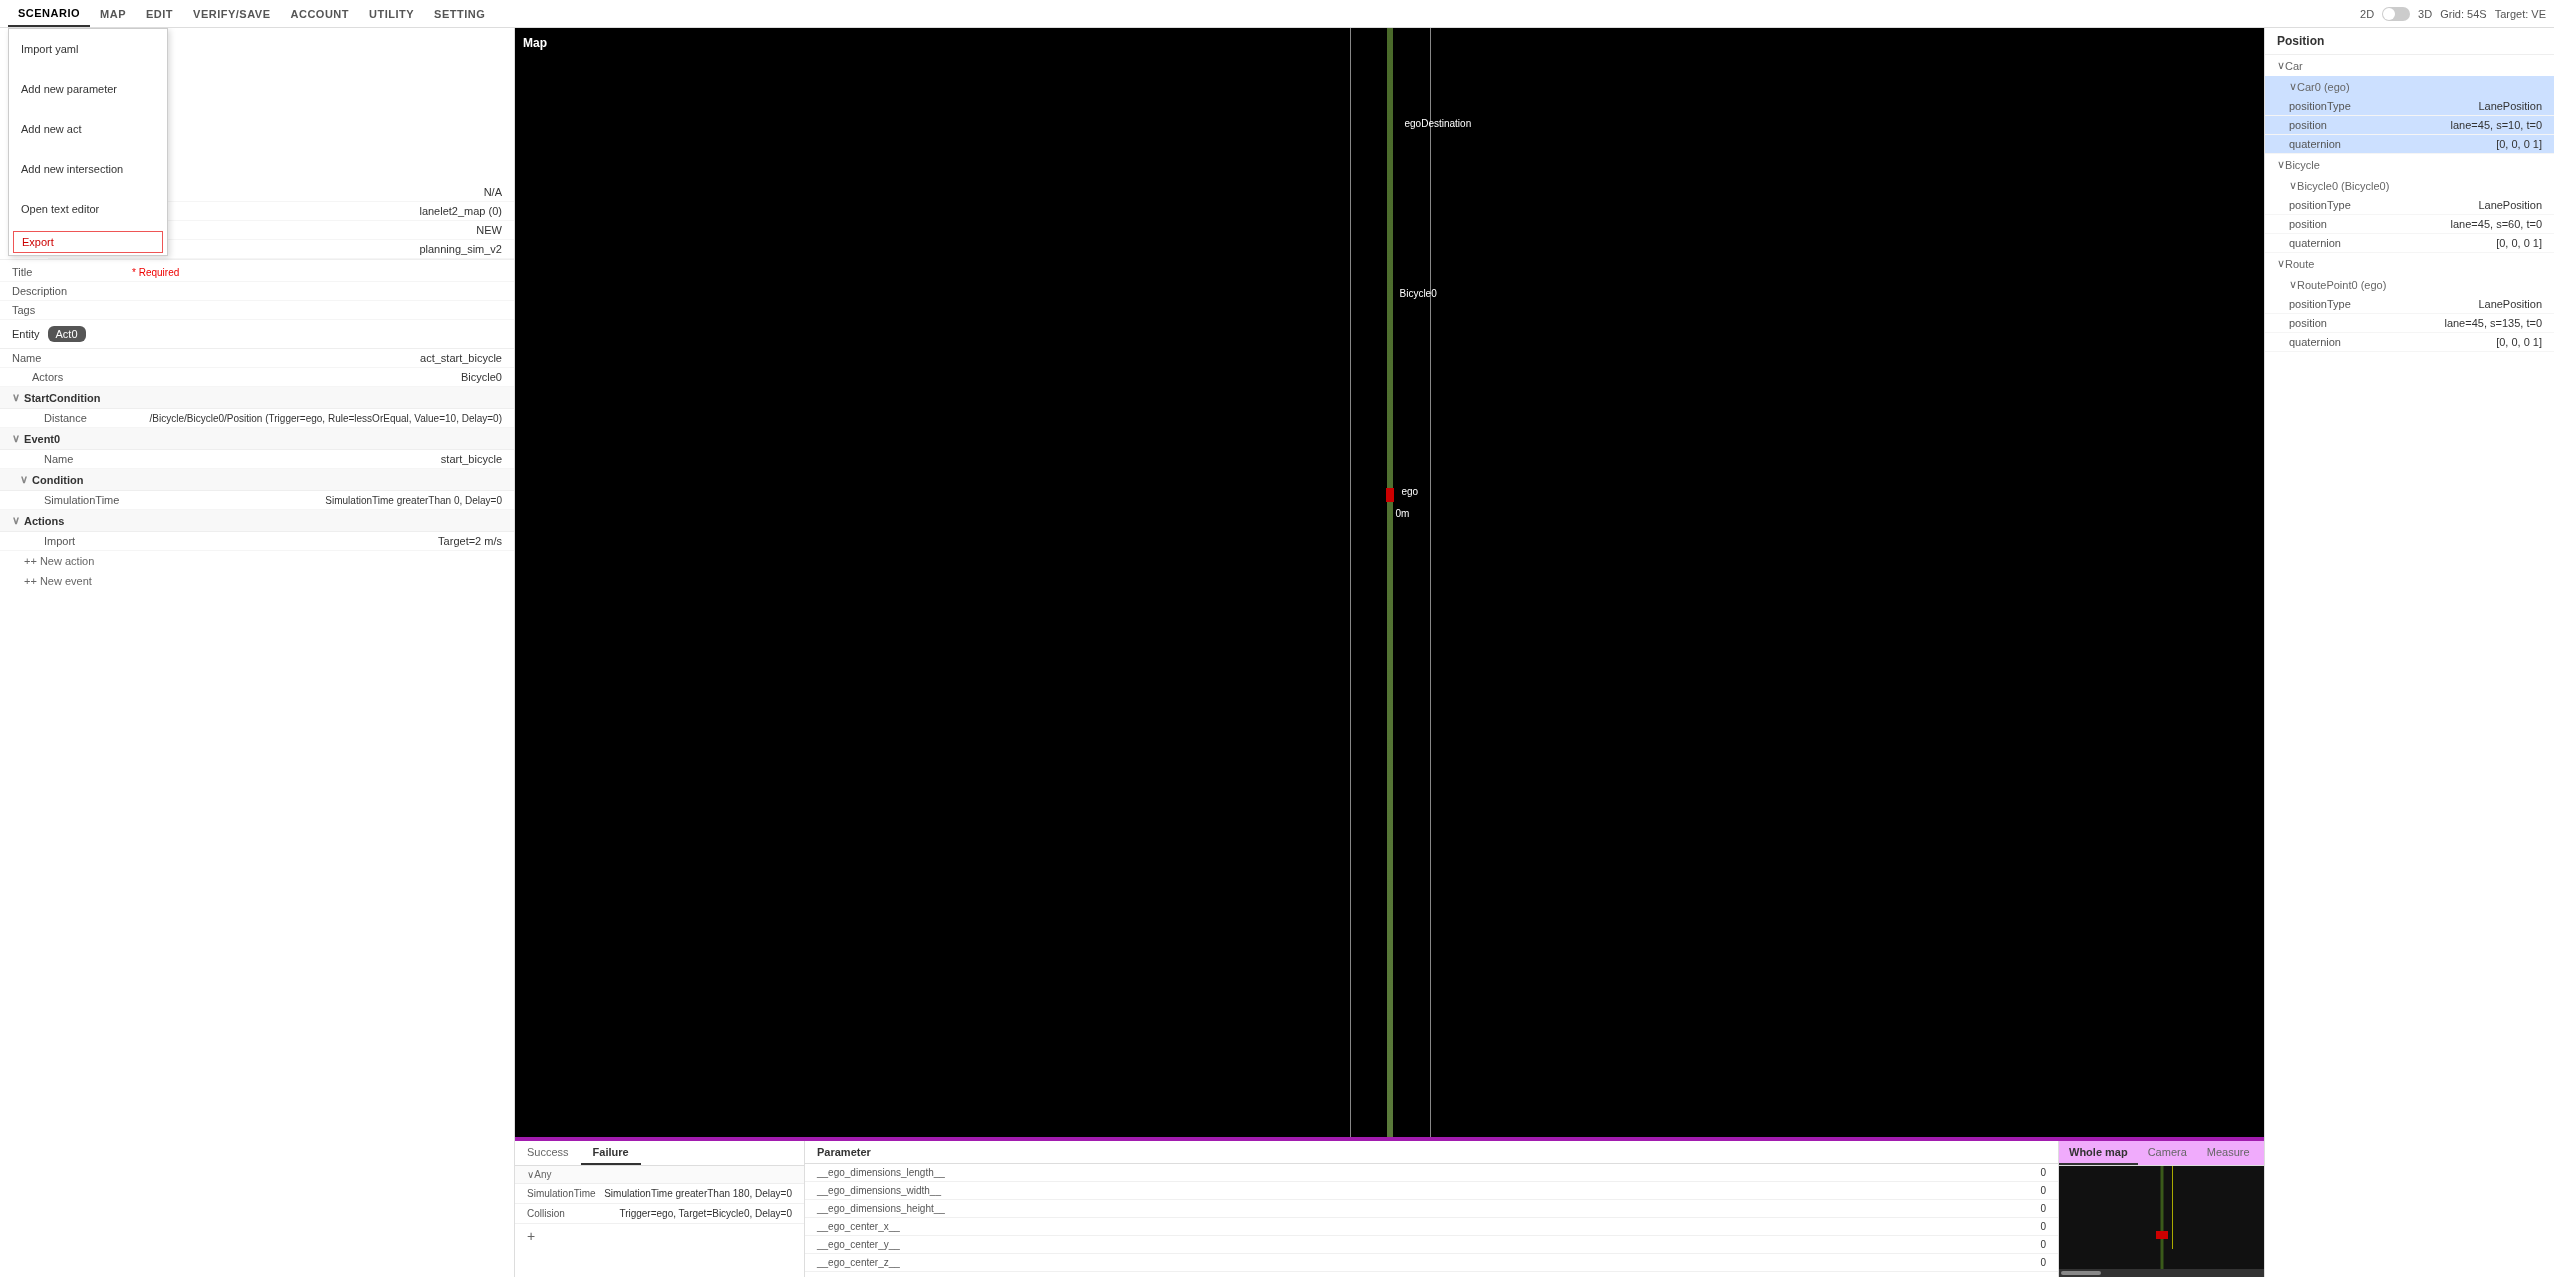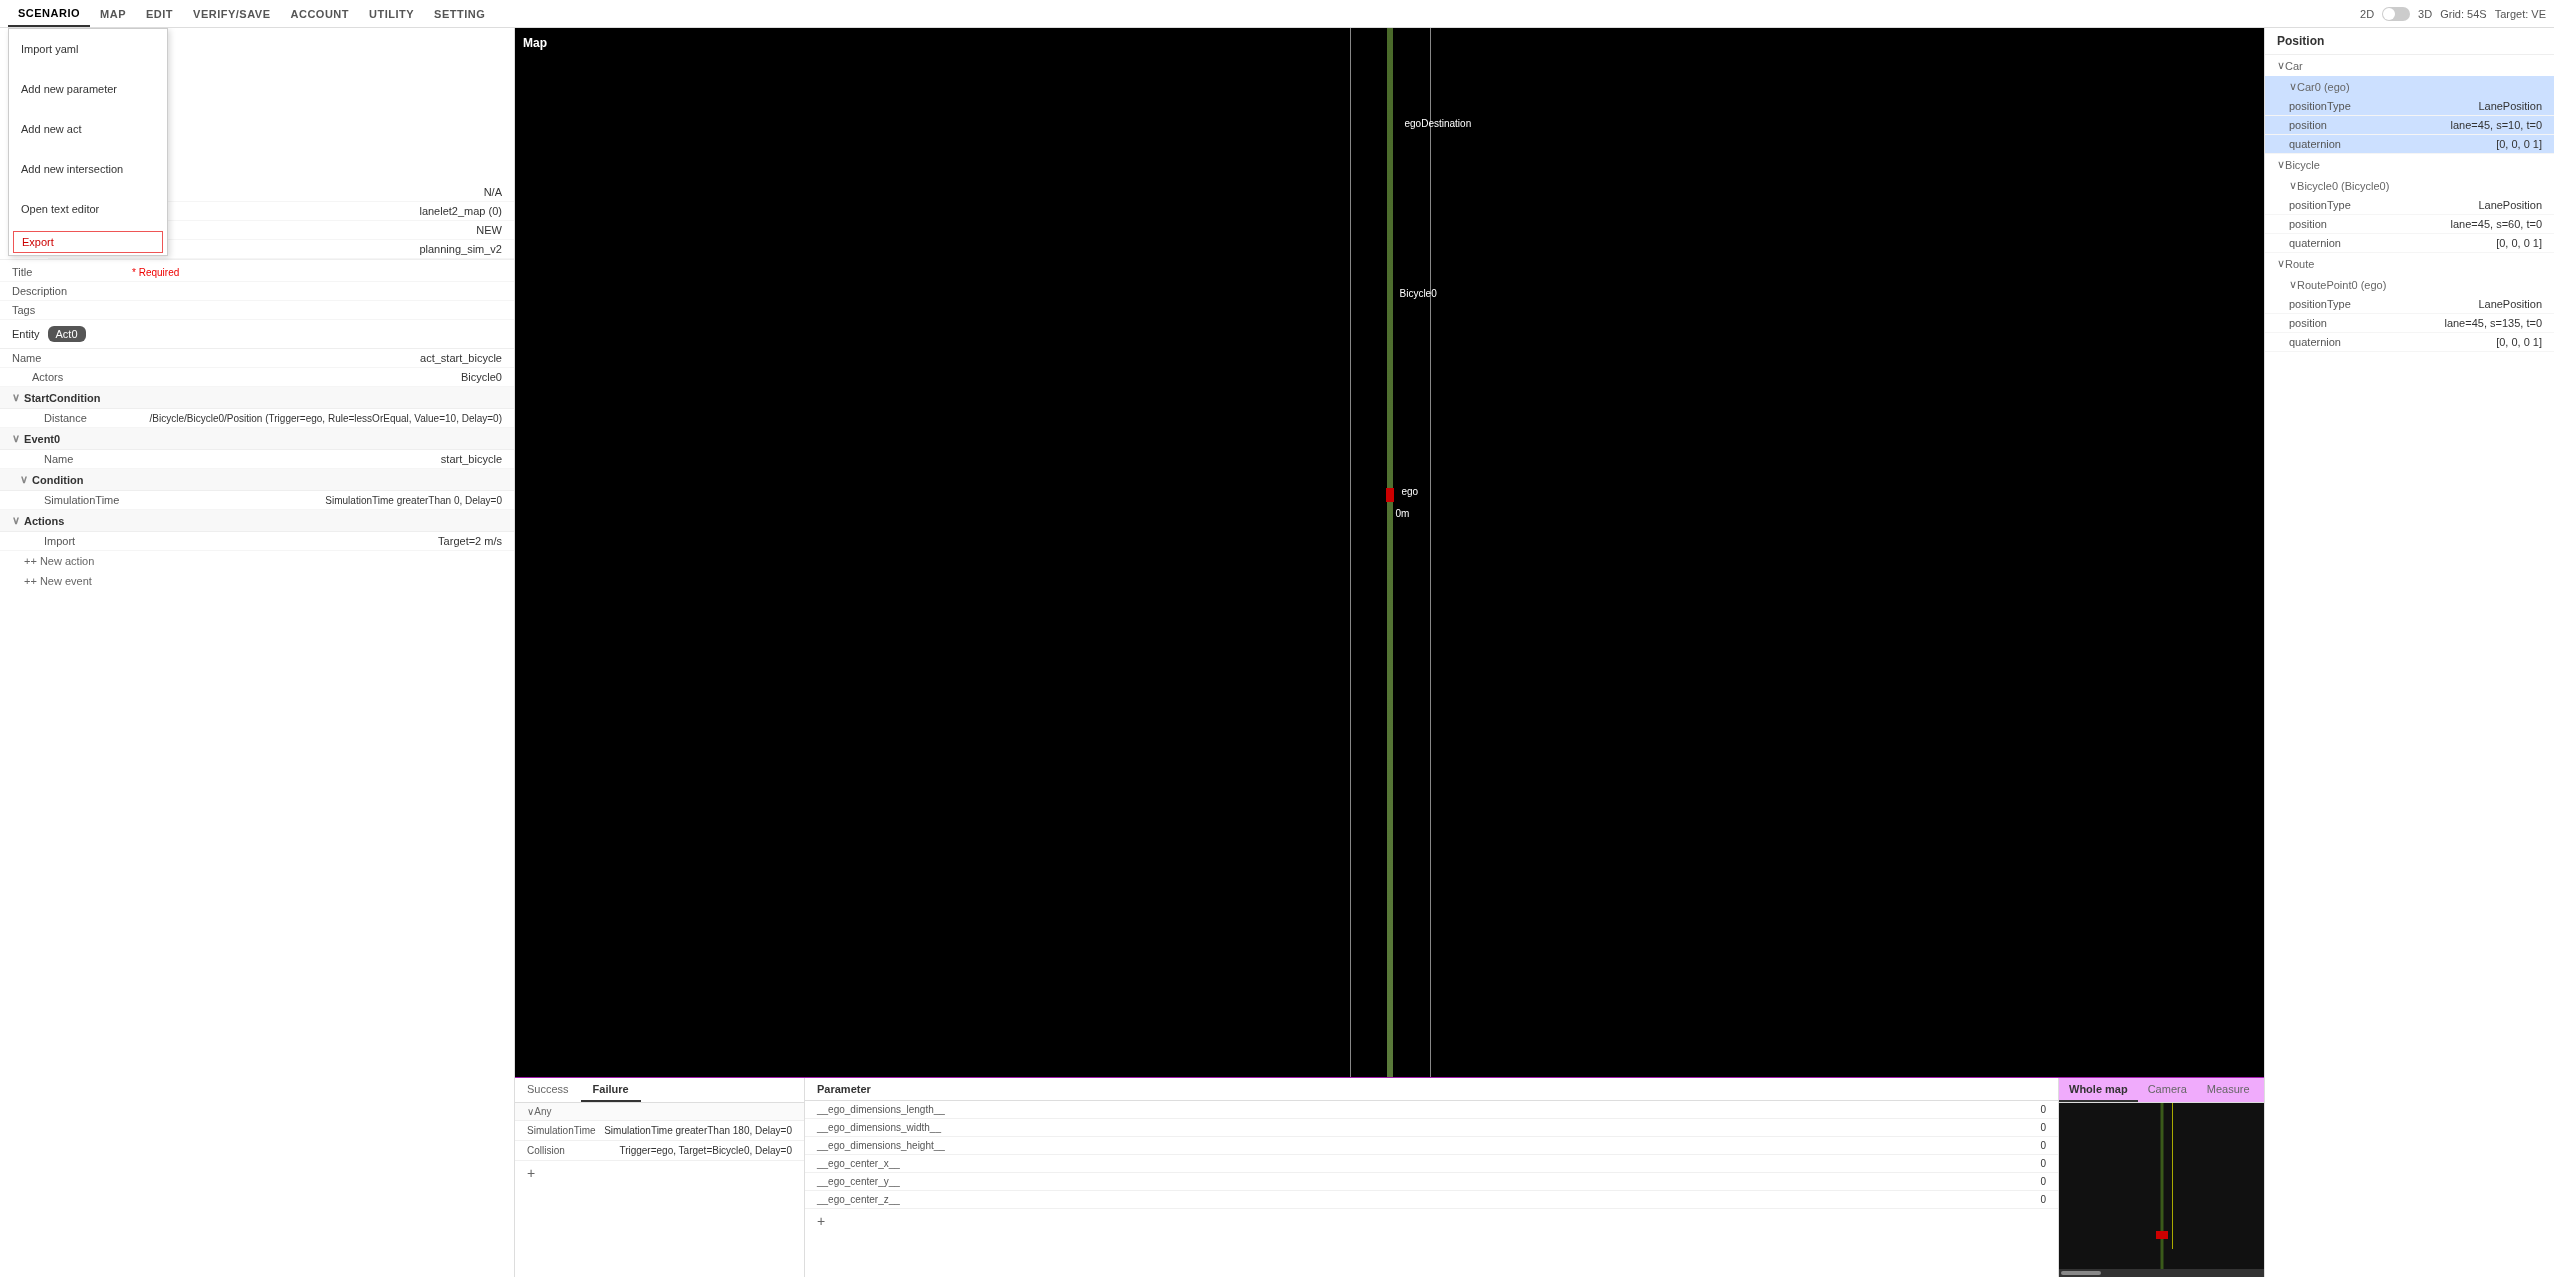--- a/index.html
+++ b/index.html
@@ -46,21 +46,21 @@
     .center-area { flex: 1; display: flex; flex-direction: column; overflow: hidden; }
     .map-container { flex: 1; background: #000; position: relative; overflow: hidden; }
     .map-label { position: absolute; top: 8px; left: 8px; color: #fff; font-size: 12px; font-weight: 600; }
     
     
     .map-lane { position: absolute; left: 50%; top: 0; bottom: 0; width: 6px; background: linear-gradient(to bottom, #4a6a2a, #5a7a3a); transform: translateX(-50%); }
     .map-lane-border-left { position: absolute; left: calc(50% - 40px); top: 0; bottom: 0; width: 1px; background: #888; }
     .map-lane-border-right { position: absolute; left: calc(50% + 40px); top: 0; bottom: 0; width: 1px; background: #888; }
     
     
-    .bottom-panels { display: flex; height: 200px; border-top: 1px solid #a21caf; }
+    .bottom-panels { display: flex; height: 140px; border-top: 4px solid #a21caf; }
     
     .success-failure-panel { width: 290px; background: #fff; border-right: 1px solid #ddd; overflow-y: auto; }
     .panel-tabs { display: flex; border-bottom: 1px solid #ddd; }
     .panel-tab { padding: 5px 12px; font-size: 11px; cursor: pointer; color: #666; border-bottom: 2px solid transparent; }
     .panel-tab.active { color: #333; border-bottom: 2px solid #333; font-weight: 600; }
     
     .panel-item { display: flex; align-items: center; justify-content: space-between; padding: 4px 12px; border-bottom: 1px solid #f0f0f0; font-size: 10px; }
     .panel-item-label { color: #555; }
     .panel-item-value { color: #333; font-size: 10px; }
     .panel-section-header { display: flex; align-items: center; padding: 3px 12px; background: #fafafa; font-size: 10px; color: #666; border-bottom: 1px solid #eee; }

